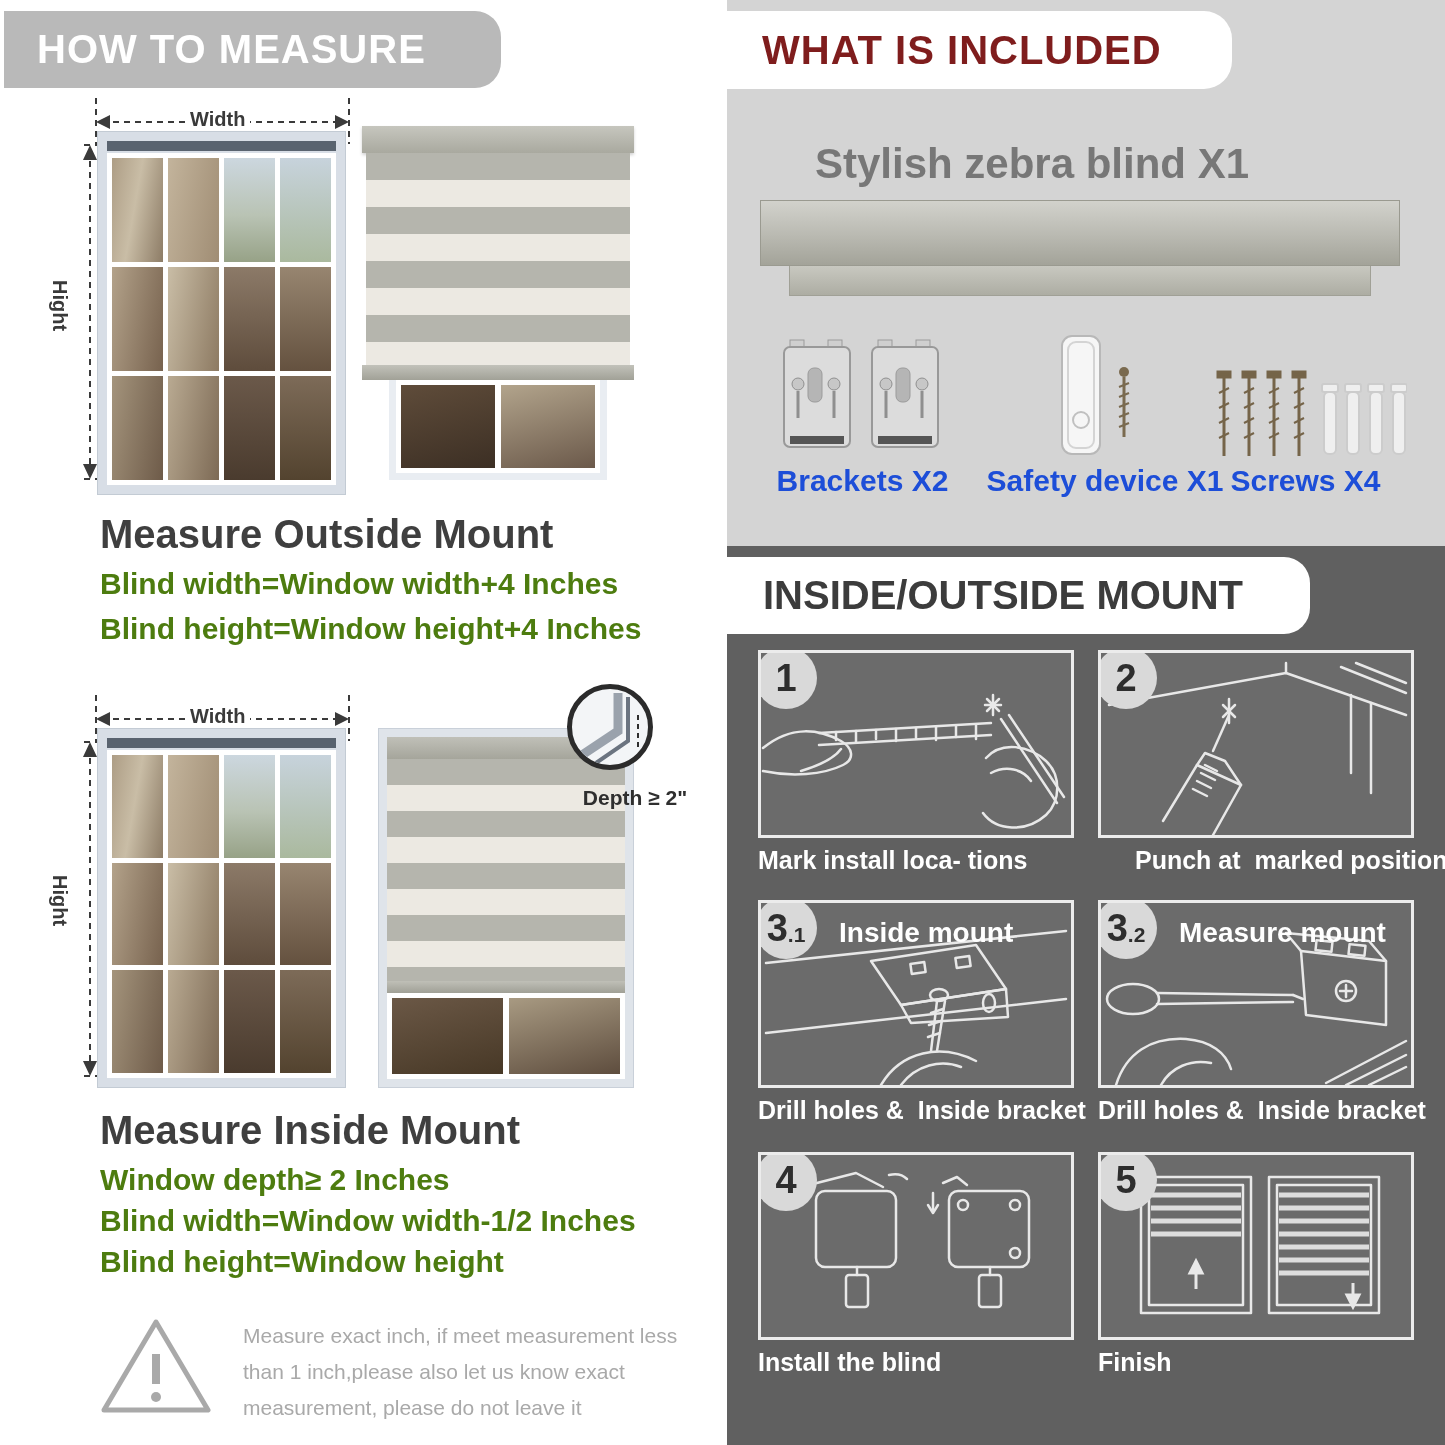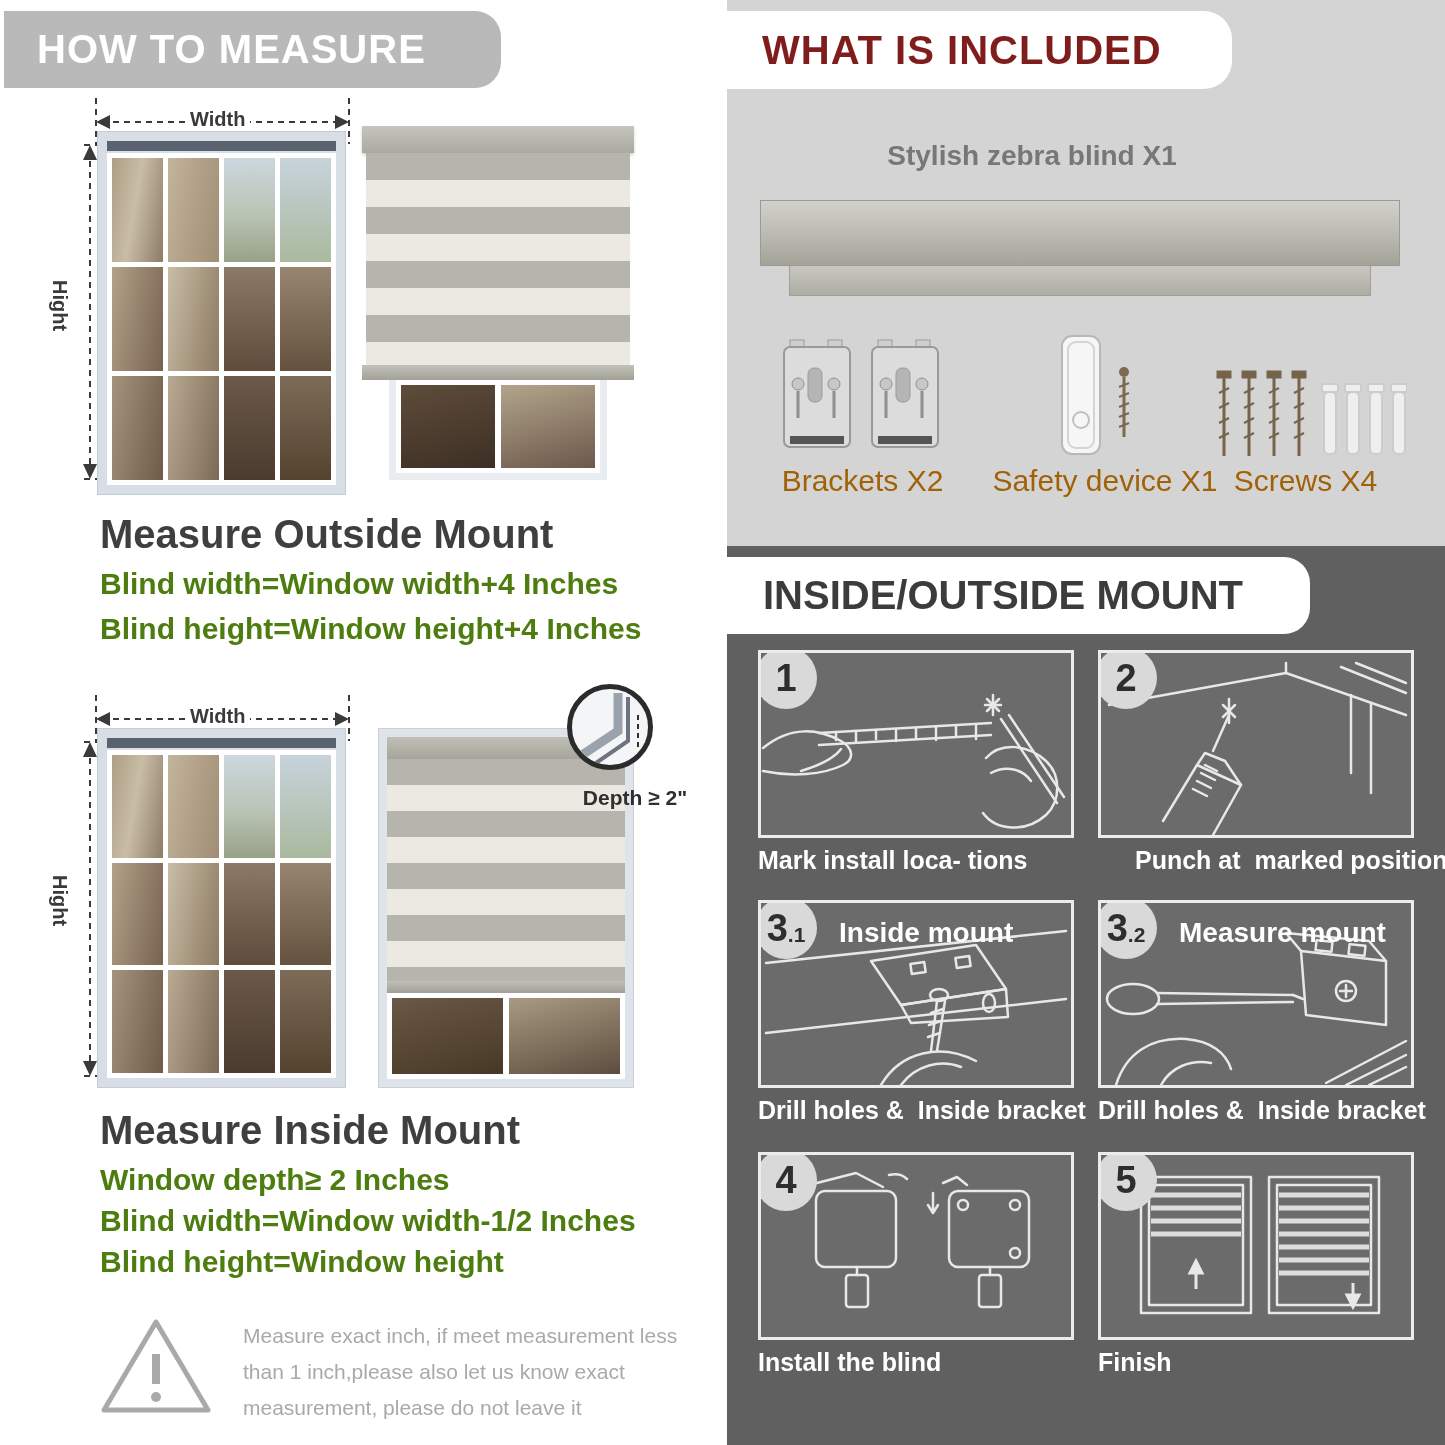--- a/index.html
+++ b/index.html
@@ -46,25 +46,25 @@
   .b2-window > div:nth-child(1){flex:1;background:linear-gradient(165deg,#6b5846,#473826);}
   .b2-window > div:nth-child(2){flex:1;background:linear-gradient(165deg,#a89a82,#5e4d3e);}
   .mag{width:86px;height:86px;border-radius:50%;border:5px solid #2b2b2b;background:#f3f5f7;overflow:hidden;box-sizing:border-box;z-index:5;}
   .depth-label{font-weight:bold;font-size:21px;color:#2f2f2f;}
   .warn-text{width:460px;font-size:21px;line-height:36px;color:#a9a9a9;}
   
   .panel-light{left:727px;top:0;width:718px;height:546px;background:#d4d4d4;}
   .panel-dark{left:727px;top:546px;width:718px;height:899px;background:#606060;}
   .hdr-included{left:727px;top:11px;width:505px;height:78px;background:#ffffff;border-radius:0 28px 28px 0;
     color:#7f1d1d;font-weight:bold;font-size:40px;line-height:78px;padding-left:35px;letter-spacing:1px;box-sizing:border-box;}
-  .product-label{left:727px;top:140px;width:610px;text-align:center;font-weight:bold;font-size:28px;color:#777777;}
+  .product-label{left:727px;top:140px;width:610px;text-align:center;font-weight:bold;font-size:42px;color:#777777;}
   .headrail{left:760px;top:200px;width:640px;}
   .hr-t1{height:66px;background:linear-gradient(180deg,#d2d2cc,#b9b9b1 55%,#a3a399);border:1px solid #9a9a90;box-sizing:border-box;}
   .hr-t2{width:582px;margin:0 auto;height:30px;background:linear-gradient(180deg,#c8c8c0,#adada3);border:1px solid #a0a096;border-top:none;box-sizing:border-box;}
-  .comp-label{top:464px;text-align:center;font-weight:normal;font-size:30px;color:#a16207;}
+  .comp-label{top:464px;text-align:center;font-weight:bold;font-size:30px;color:#1d4ed8;}
   .hdr-mount{left:727px;top:557px;width:583px;height:77px;background:#ffffff;border-radius:0 26px 26px 0;
     color:#3c3c3c;font-weight:bold;font-size:40px;line-height:77px;padding-left:36px;box-sizing:border-box;}
   .tile{width:316px;height:188px;border:3px solid #ececec;background:#6b6b6b;box-sizing:border-box;overflow:hidden;}
   .badge{position:absolute;top:-6px;left:-6px;width:62px;height:62px;border-radius:50%;background:#d9d9d9;
     color:#2e2e2e;font-weight:bold;font-size:38px;display:flex;align-items:center;justify-content:center;}
   .badge .sub{font-size:21px;margin-top:14px;}
   .tile-title{position:absolute;left:78px;top:14px;font-weight:bold;font-size:28px;color:#ffffff;}
   .cap{width:340px;font-weight:bold;font-size:25px;color:#ffffff;white-space:pre;}
   .stepart{position:absolute;left:0;top:0;width:100%;height:100%;}
 </style>

